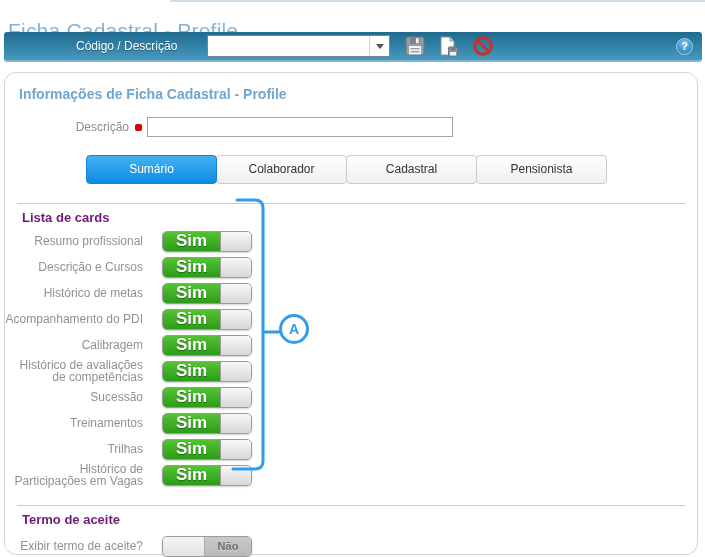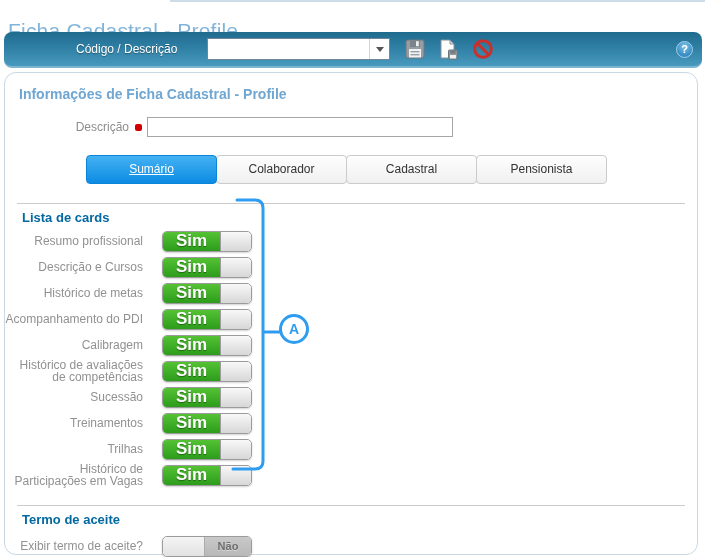--- a/index.html
+++ b/index.html
@@ -12,22 +12,22 @@
   .window-top-line { position:absolute; top:0; left:170px; right:0; height:2px; background:#ccdce8; }
 
   
   .page-title {
     position:absolute; top:5px; left:8px; font-size:21px; color:#82b4d9;
     letter-spacing:0.2px; font-weight:normal;
   }
 
   
   .toolbar {
-    position:absolute; left:4px; top:32px; width:698px; height:36px;
-    border-radius:8px;
+    position:absolute; left:4px; top:32px; width:698px; height:30px;
+    border-radius:3px;
     background:linear-gradient(180deg,#1f6b8e 0%, #2f7fa4 45%, #4899be 100%);
     border-bottom:2px solid #7db5d1;
     display:flex; align-items:center;
   }
   .toolbar-label {
     margin-left:72px; color:#fff; font-size:12px;
     text-shadow:0 1px 1px rgba(0,0,0,.35);
   }
   .combo {
     margin-left:30px; width:183px; height:22px; background:#fff;
@@ -60,29 +60,29 @@
   .desc-label { width:124px; text-align:right; font-size:12px; color:#8d8d8d; }
   .req-dot { width:7px; height:7px; background:#d40000; border-radius:2px; margin:0 5px 0 6px; flex:0 0 auto; }
   .desc-input { width:306px; height:20px; border:1px solid #a6a6a6; font-size:12px; padding:1px 4px; font-family:inherit; }
 
   .tabs { margin:18px 0 0 81px; display:flex; }
   .tab {
     width:131px; height:29px; line-height:27px; text-align:center; font-size:12px;
     color:#333; background:linear-gradient(#fefefe,#f0f0f0);
     border:1px solid #cbcbcb; border-radius:4px; margin-left:-1px; cursor:pointer;
   }
-  .tab:first-child { margin-left:0;text-decoration:underline; }
+  .tab:first-child { margin-left:0; }
   .tab.active {
     background:linear-gradient(#44b2f3,#0c8be3); color:#fff;
     border:1px solid #0c85d8; position:relative; z-index:1;
   }
 
   .separator { margin:19px 12px 0 12px; border:none; border-top:1px solid #cccccc; height:0; }
 
-  .section-heading { margin:6px 0 3px 17px; font-size:13px; font-weight:bold; color:#0369a1; }
+  .section-heading { margin:6px 0 3px 17px; font-size:13px; font-weight:bold; color:#701a75; }
 
   .rows { position:relative; }
   .row { display:flex; align-items:center; height:26px;gap:12px; }
   .row-label {
     width:138px; text-align:right; font-size:12px; color:#919191; line-height:12px;
   }
   .toggle {
     margin-left:7px; width:90px; height:21px; border-radius:5px; display:flex;
     overflow:hidden; border:1px solid #9b9b9b; box-shadow:0 1px 2px rgba(0,0,0,.18);
     cursor:pointer; flex:0 0 auto;

